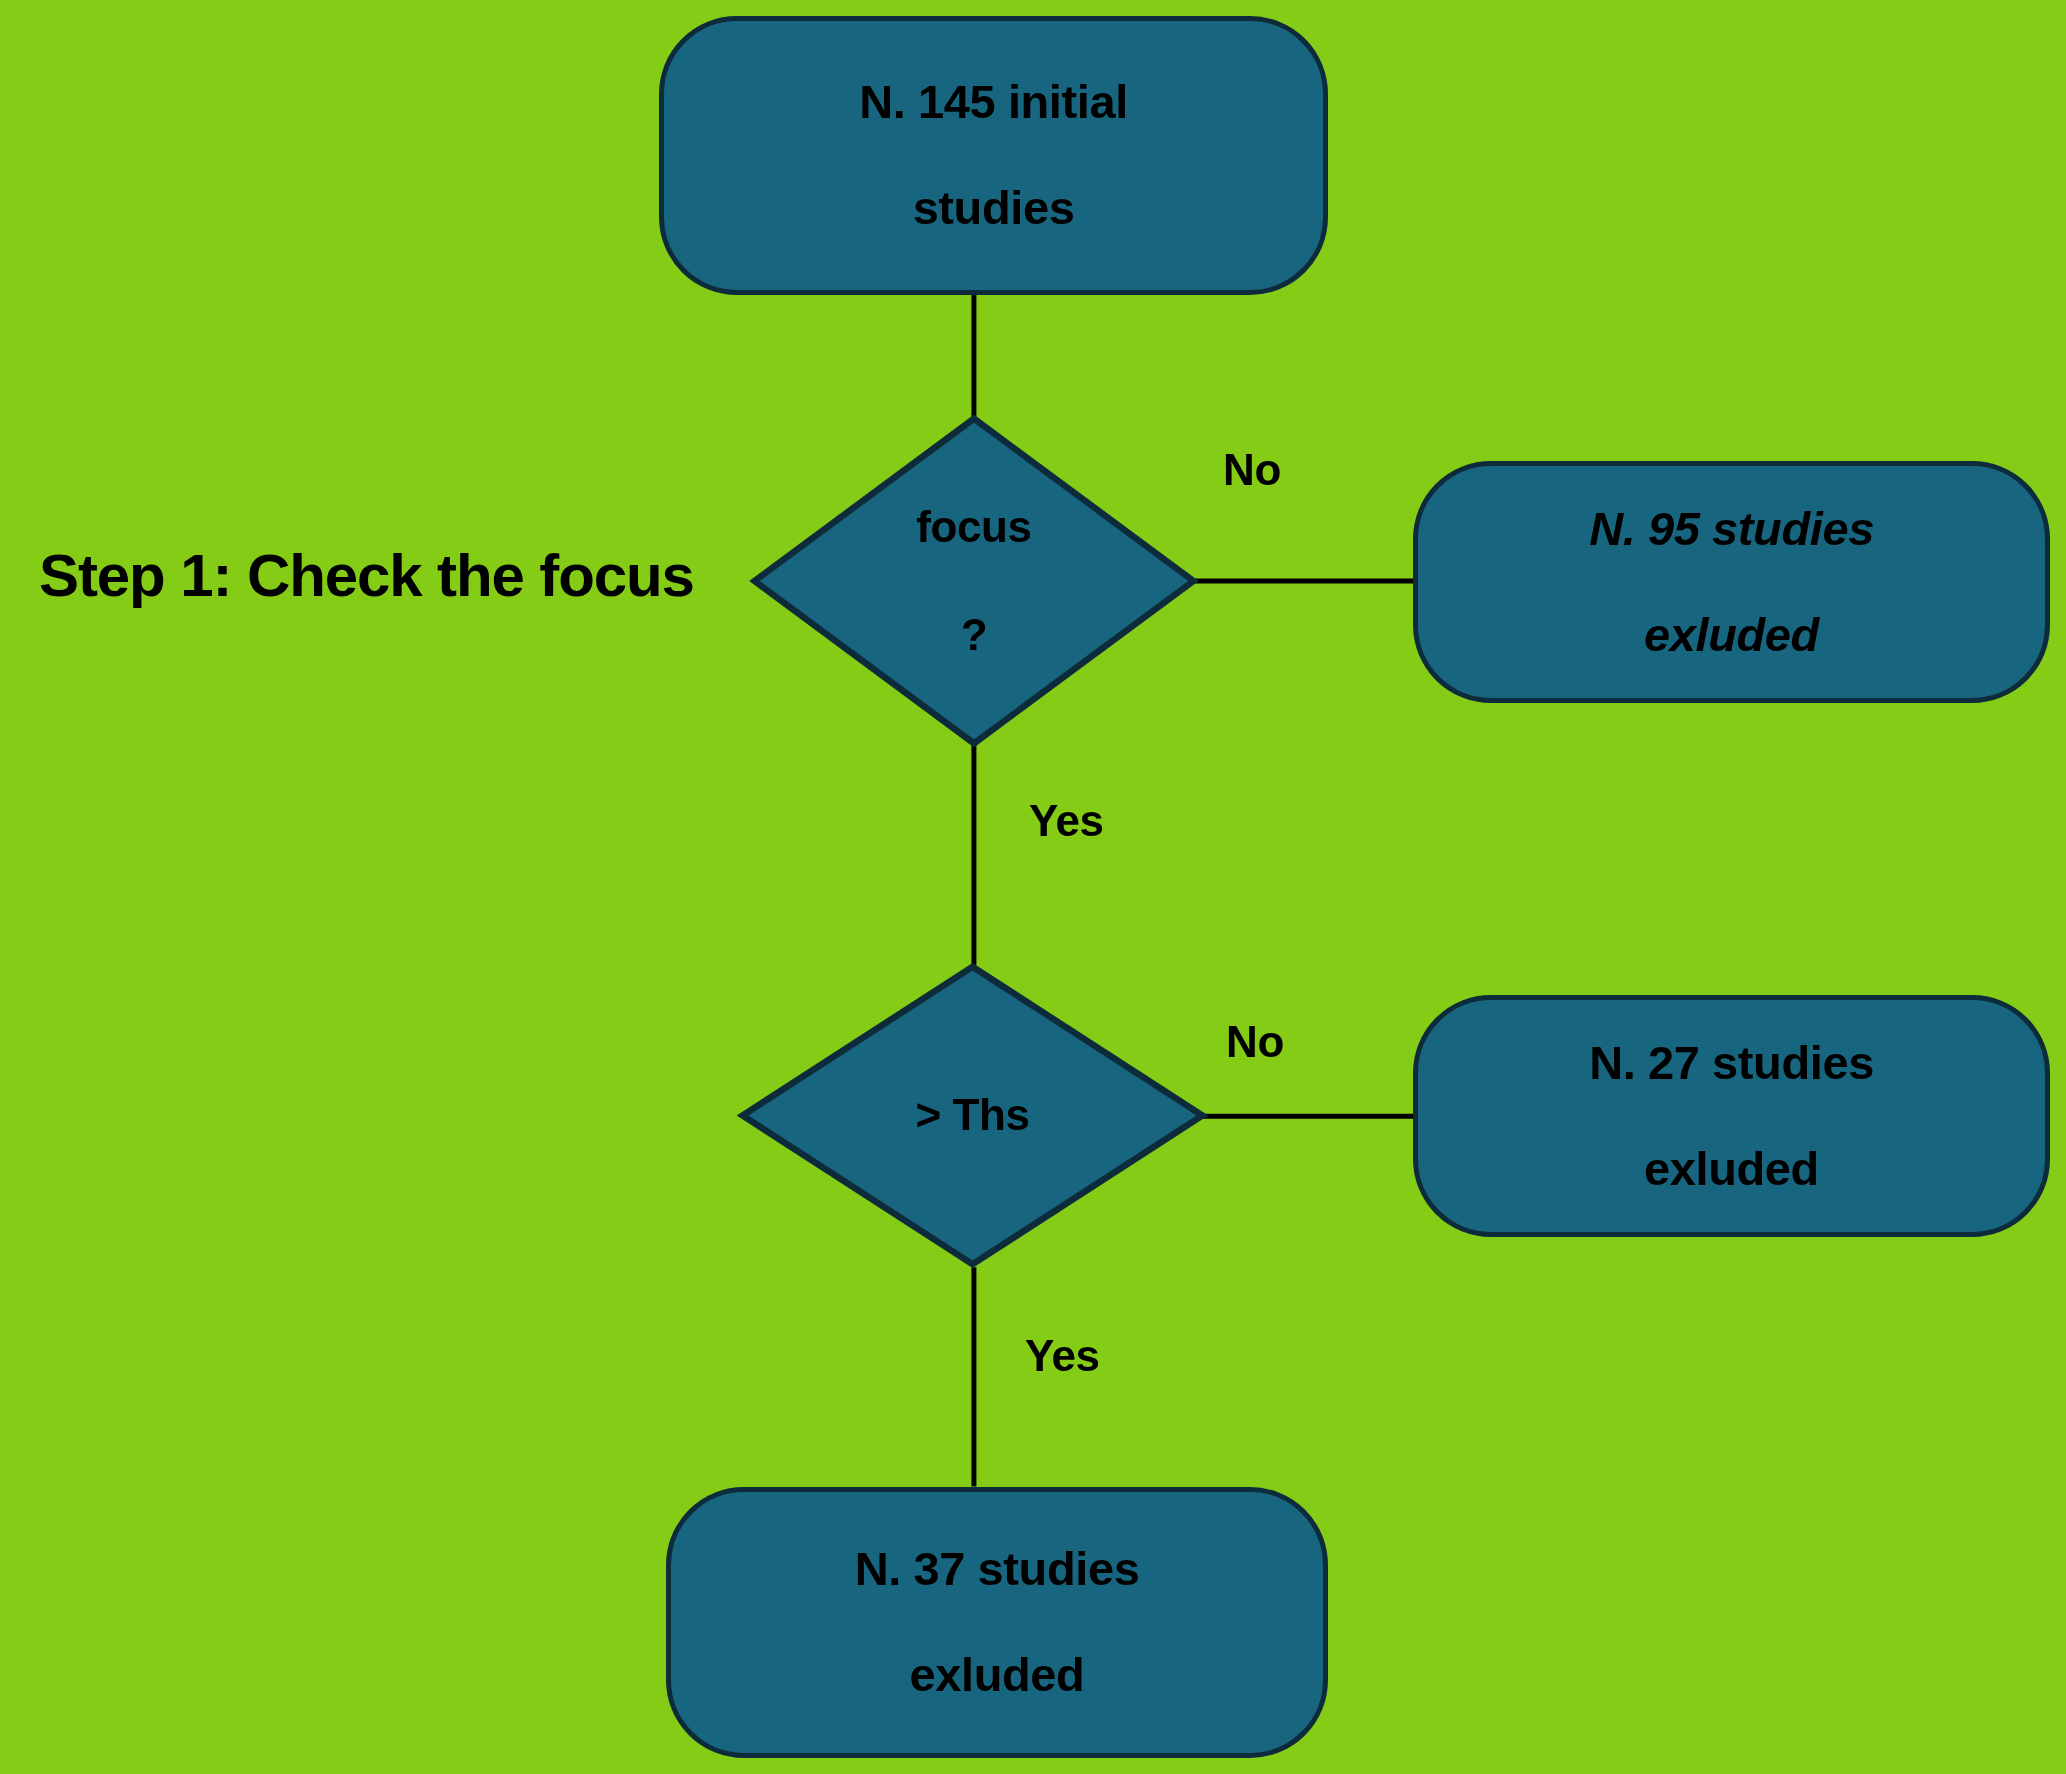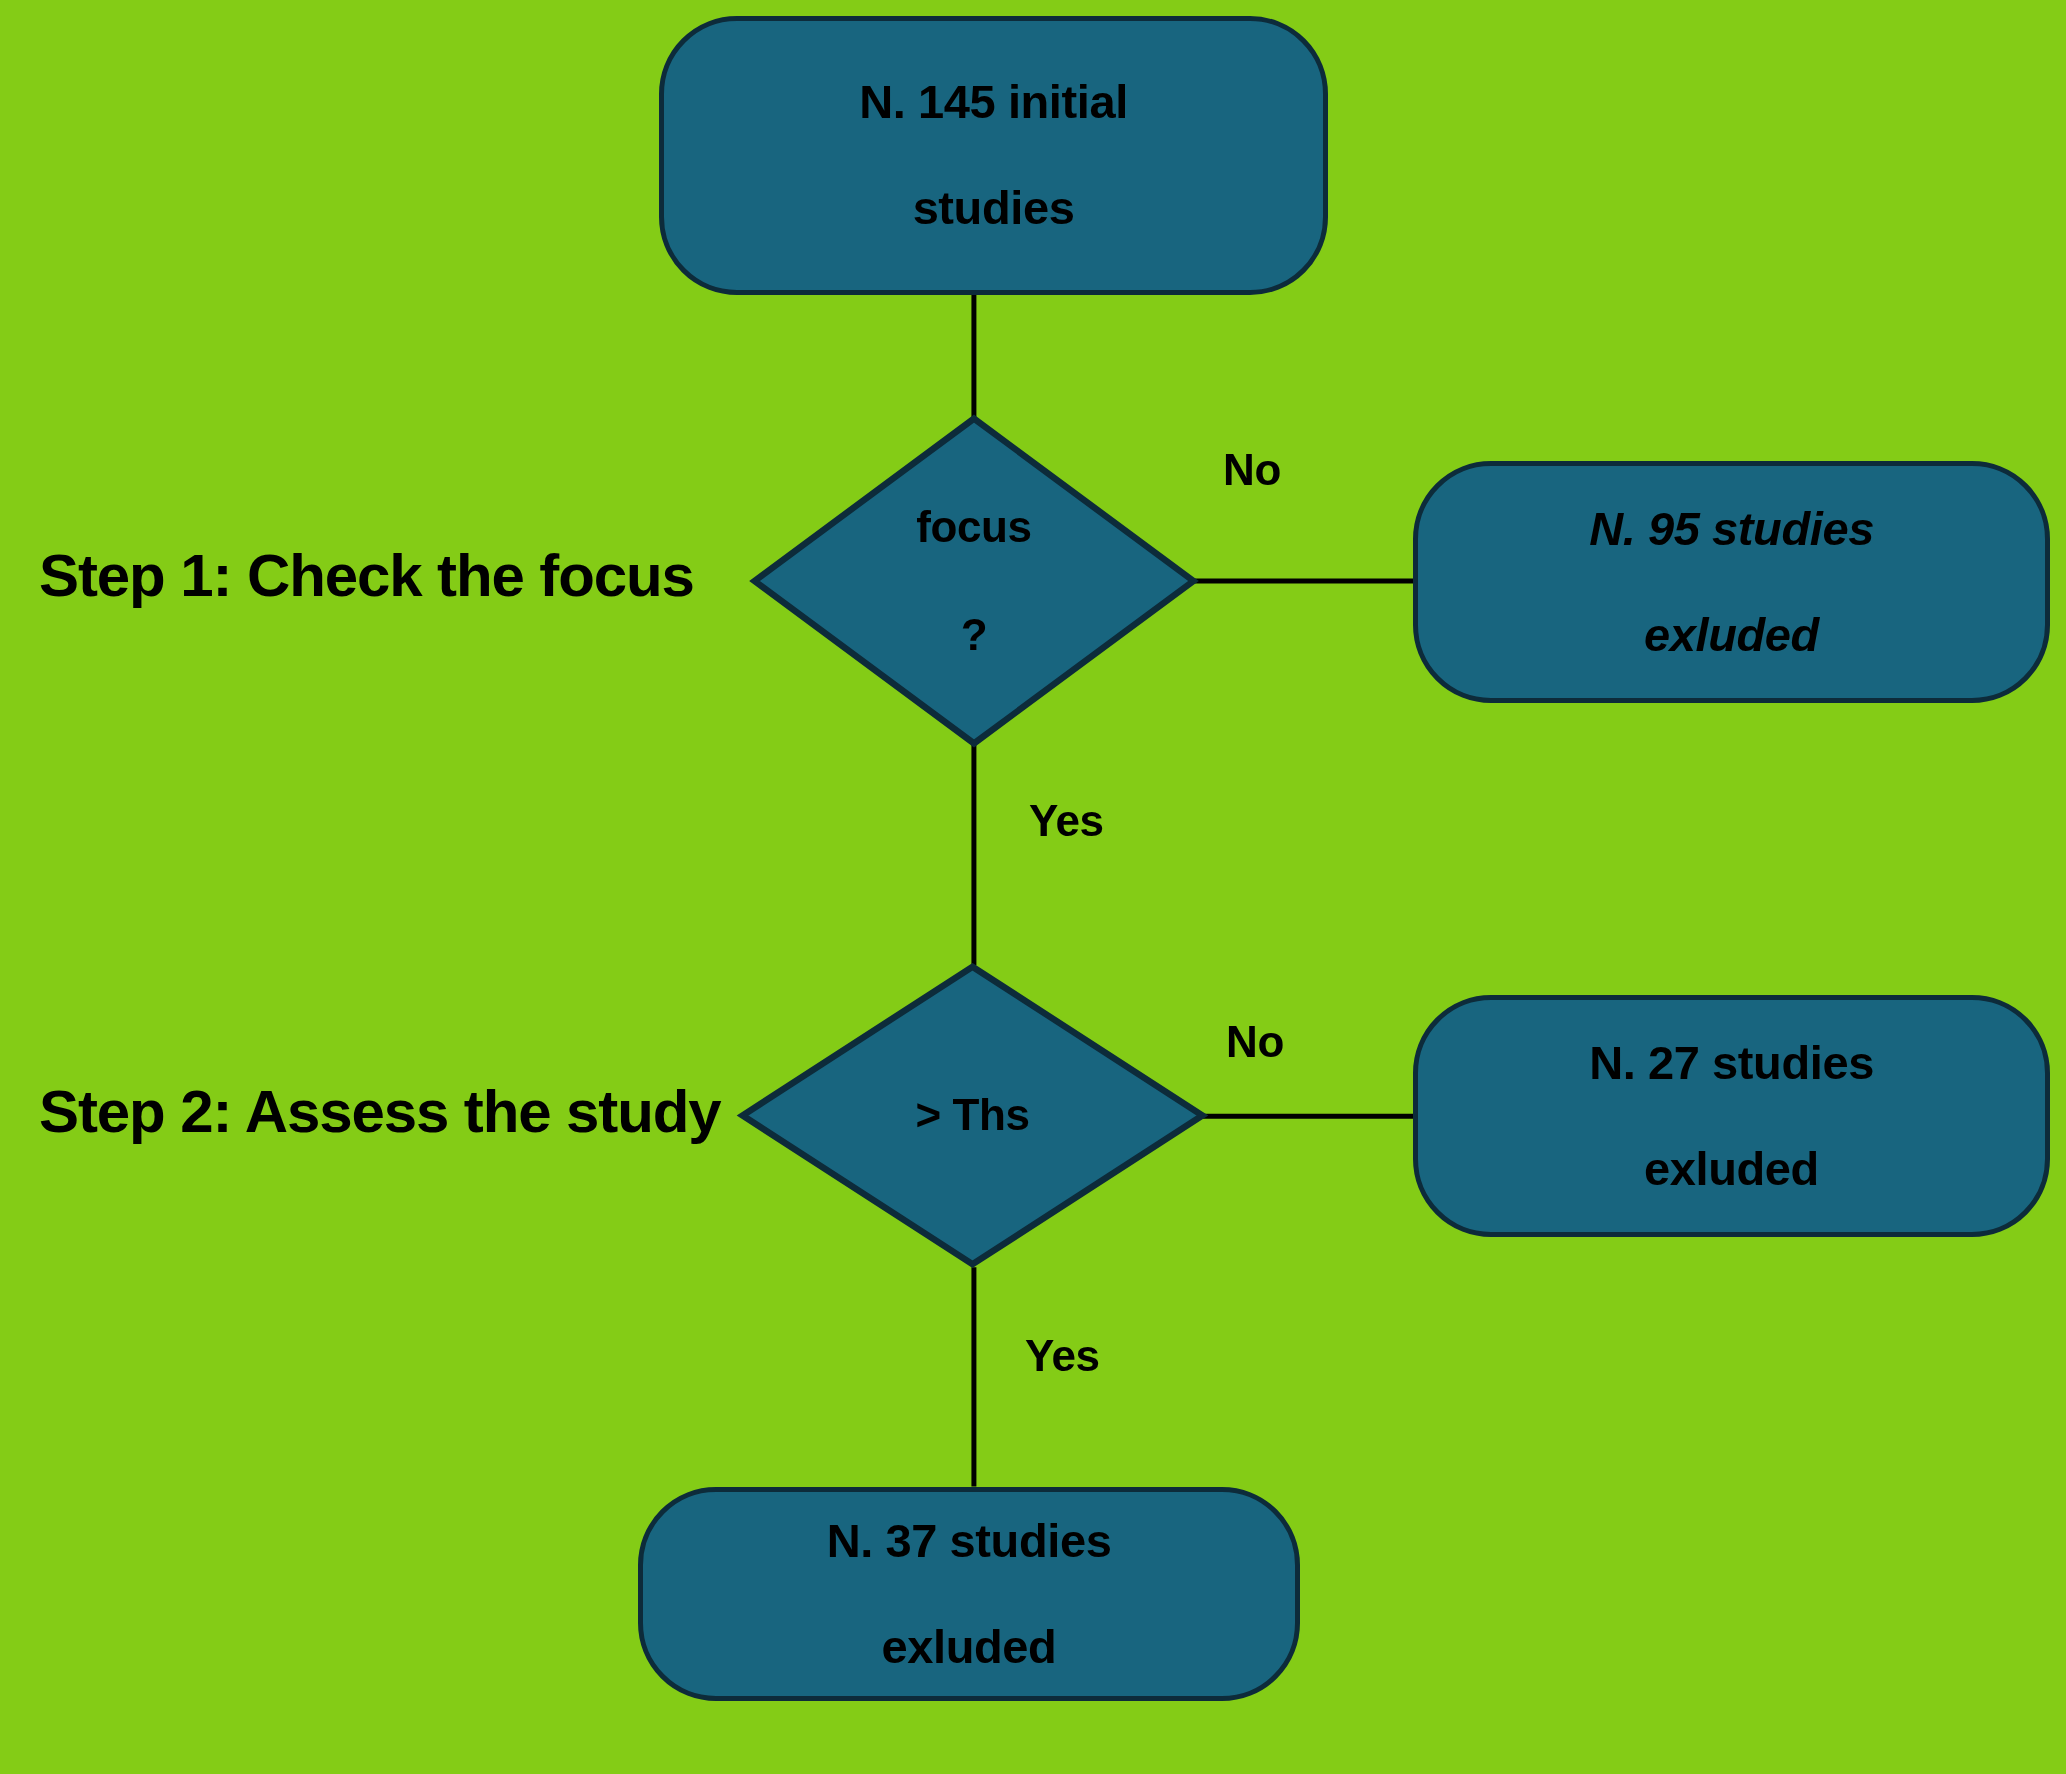--- a/index.html
+++ b/index.html
@@ -140,28 +140,27 @@
     <div class="diamond-label">
       <span>&gt; Ths</span>
     </div>
   </div>
 
   <div class="node stadium" style="left:1413px; top:995px; width:637px; height:242px;">
     <span>N. 27 studies</span>
     <span class="line2">exluded</span>
   </div>
 
-  <div class="node stadium" style="left:638px; top:1487px; width:662px; height:214px;">
+  <div class="node stadium" style="left:666px; top:1487px; width:662px; height:271px;">
     <span>N. 37 studies</span>
     <span class="line2">exluded</span>
   </div>
 
   <div class="steplabel" style="left:39px; top:541px;">Step 1: Check the focus</div>
 
-  <div class="steplabel" style="left:39px; top:1077px;">Step 2: Assess the study</div>
 
   <div class="edgelabel" style="left:1223px; top:445px;">No</div>
 
   <div class="edgelabel" style="left:1029px; top:796px;">Yes</div>
 
   <div class="edgelabel" style="left:1226px; top:1017px;">No</div>
 
   <div class="edgelabel" style="left:1025px; top:1331px;">Yes</div>
 
 </div>

